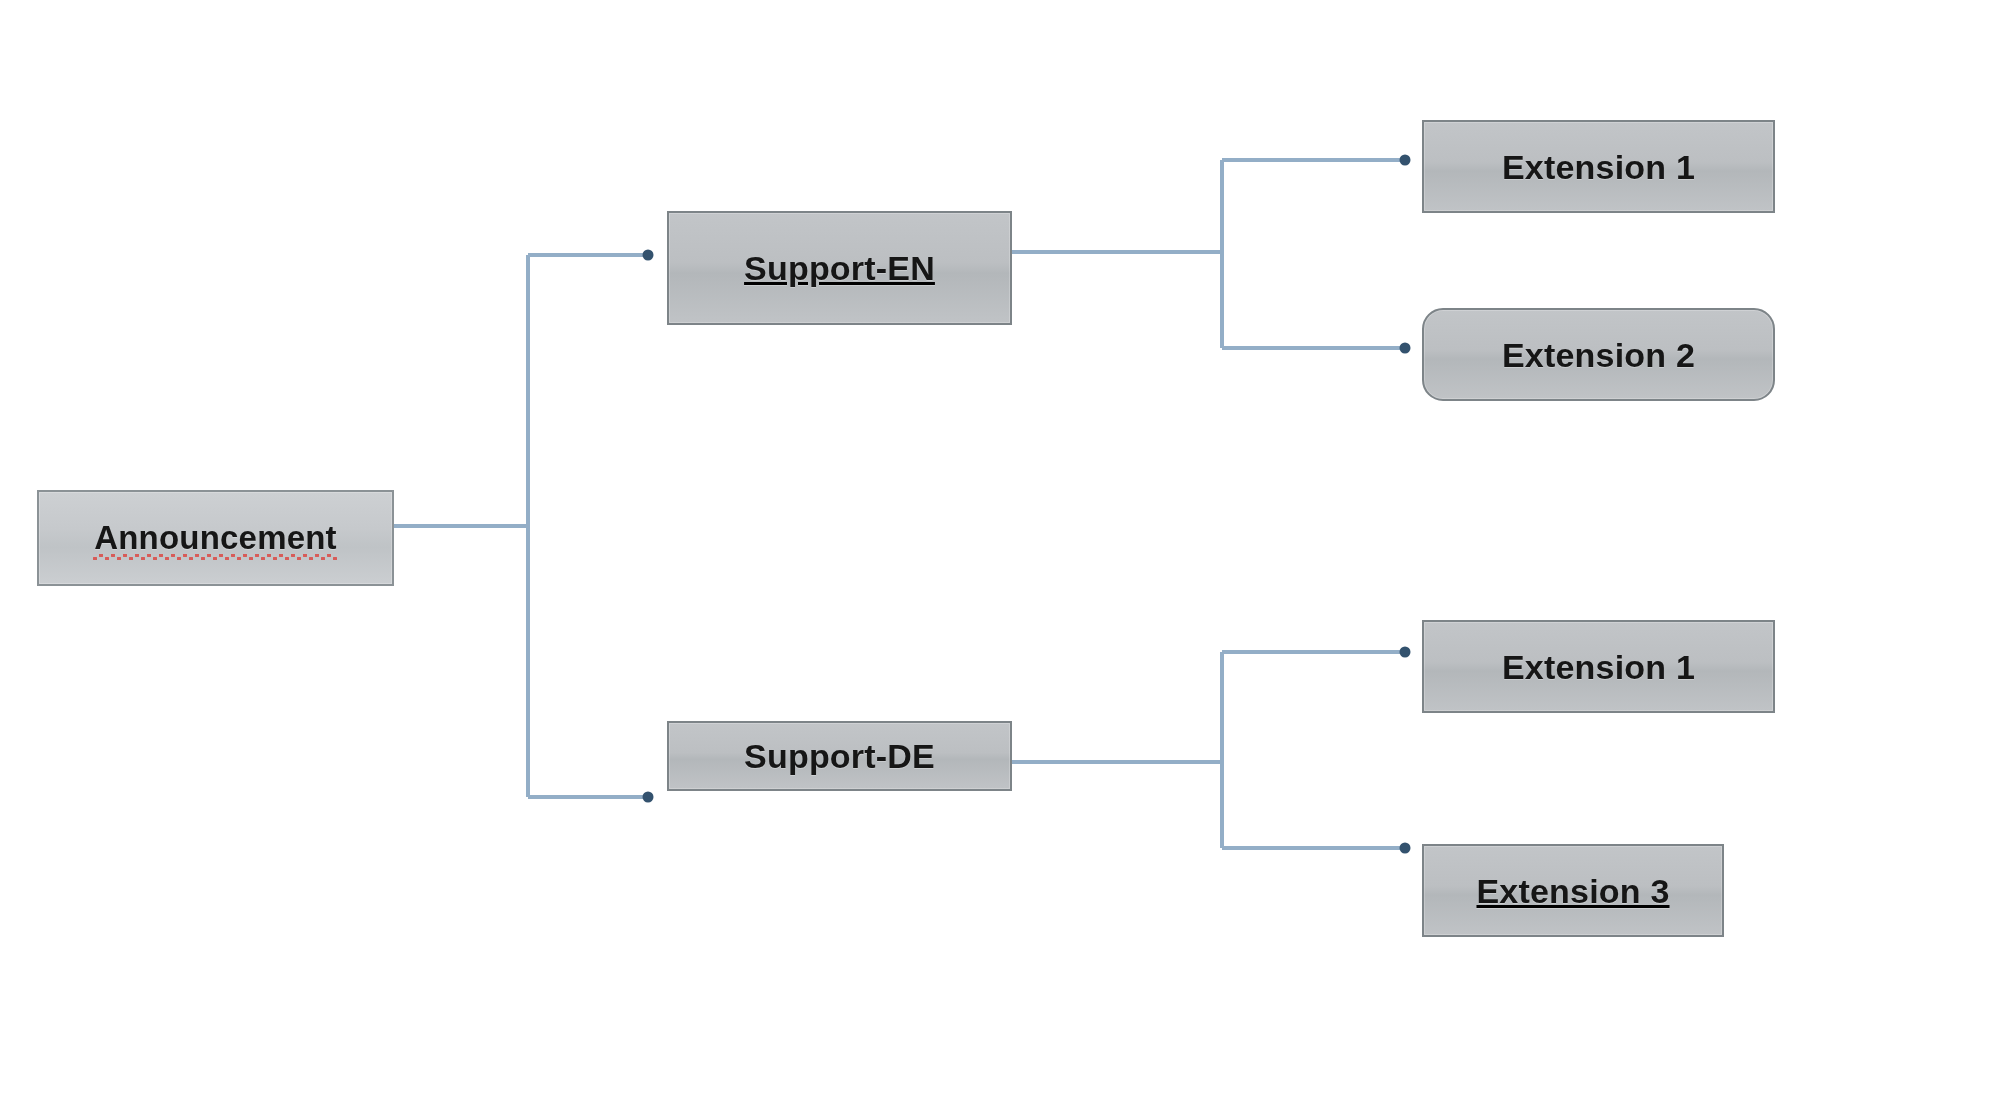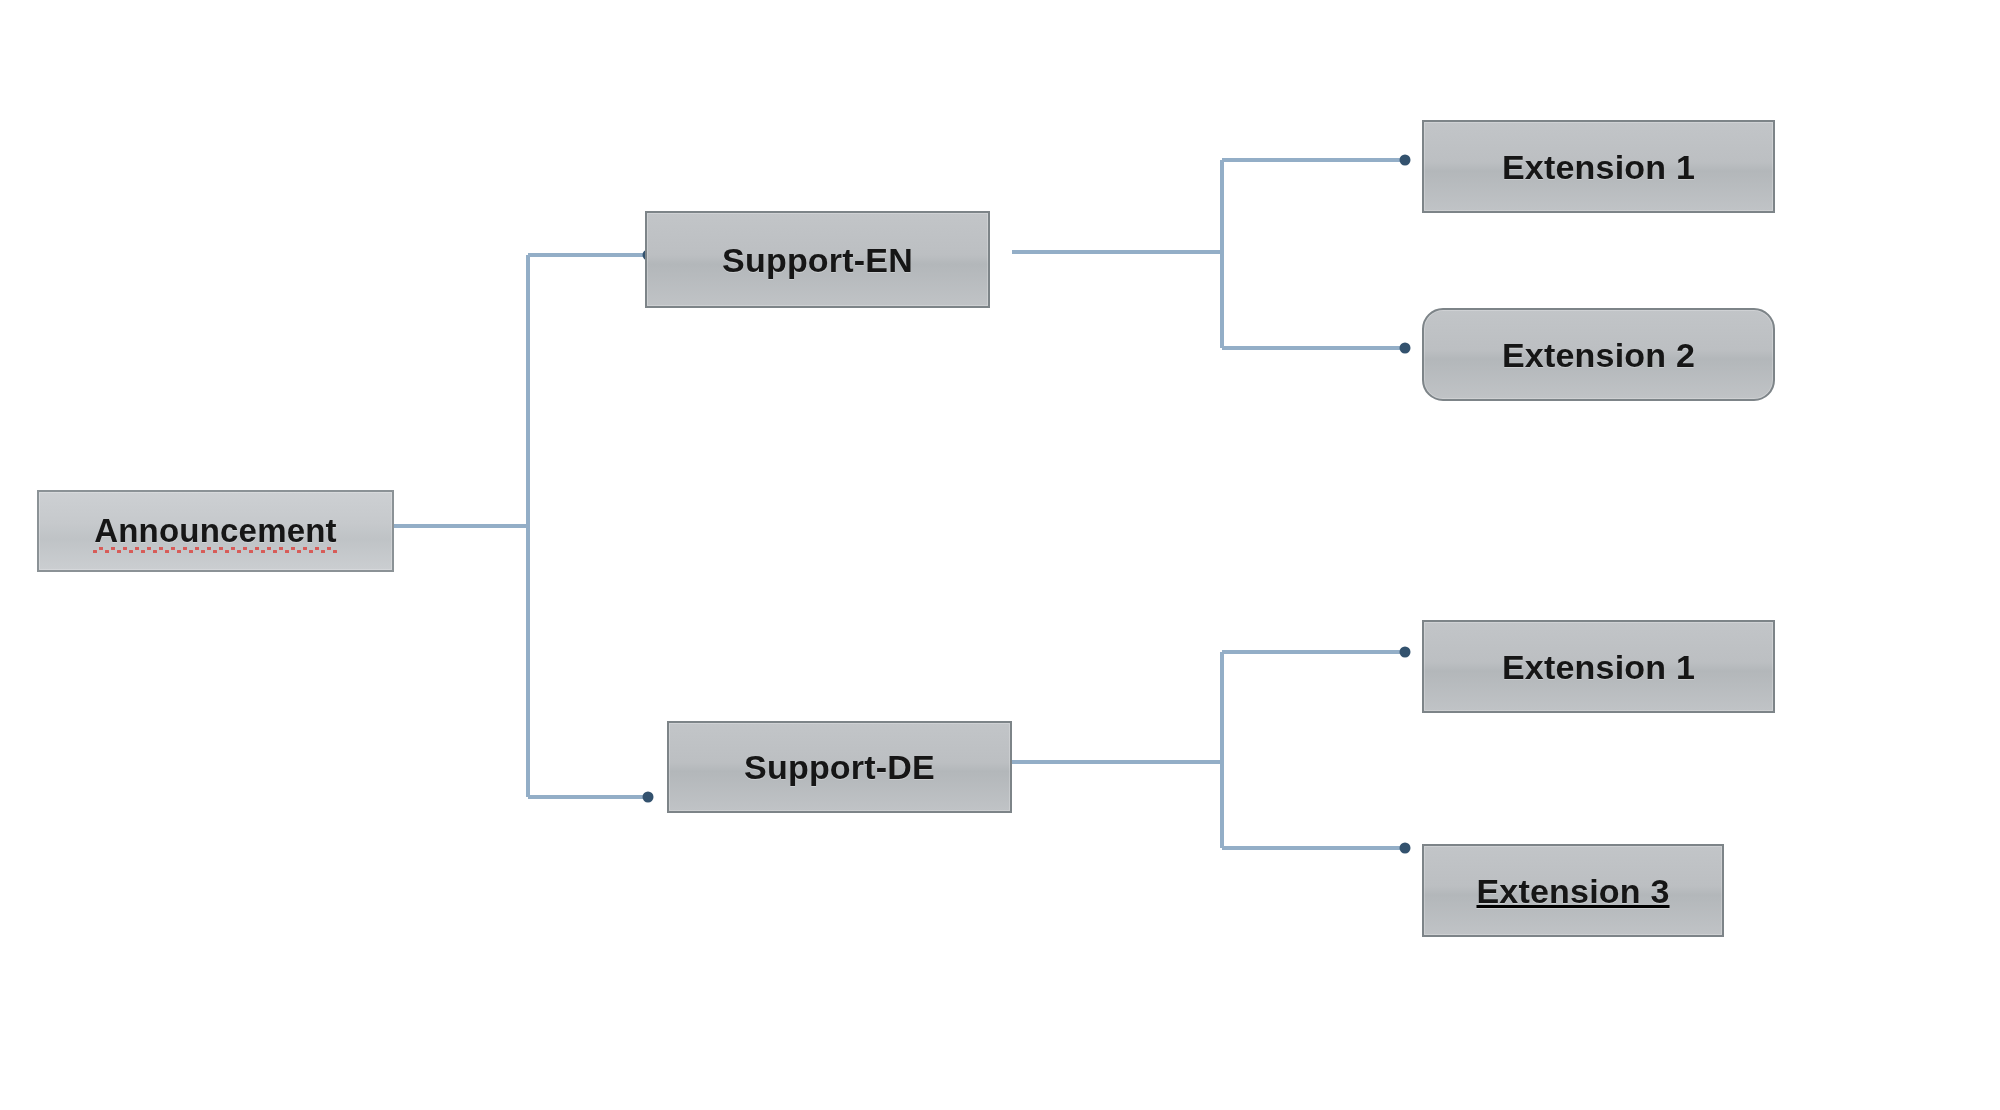--- a/index.html
+++ b/index.html
@@ -96,29 +96,29 @@
       <path d="M 1222 160 L 1405 160" marker-end="url(#dot)"></path>
       <path d="M 1222 348 L 1405 348" marker-end="url(#dot)"></path>
 
       <path d="M 1012 762 L 1222 762"></path>
       <path d="M 1222 652 L 1222 848"></path>
       <path d="M 1222 652 L 1405 652" marker-end="url(#dot)"></path>
       <path d="M 1222 848 L 1405 848" marker-end="url(#dot)"></path>
     </g>
   </svg>
 
-  <div class="node root" style="left:37px; top:482px; width:357px; height:82px;">
+  <div class="node root" style="left:37px; top:482px; width:357px; height:96px;">
     <span class="node-label">Announcement</span>
   </div>
 
-  <div class="node" style="left:645px; top:203px; width:345px; height:97px;">
+  <div class="node" style="left:667px; top:203px; width:345px; height:114px;text-decoration:underline;">
     <span class="node-label">Support-EN</span>
   </div>
 
-  <div class="node" style="left:667px; top:713px; width:345px; height:92px;">
+  <div class="node" style="left:667px; top:713px; width:345px; height:70px;">
     <span class="node-label">Support-DE</span>
   </div>
 
   <div class="node" style="left:1422px; top:112px; width:353px; height:93px;">
     <span class="node-label">Extension 1</span>
   </div>
 
   <div class="node" style="left:1422px; top:300px; width:353px; height:93px;border-radius:21px;">
     <span class="node-label">Extension 2</span>
   </div>

